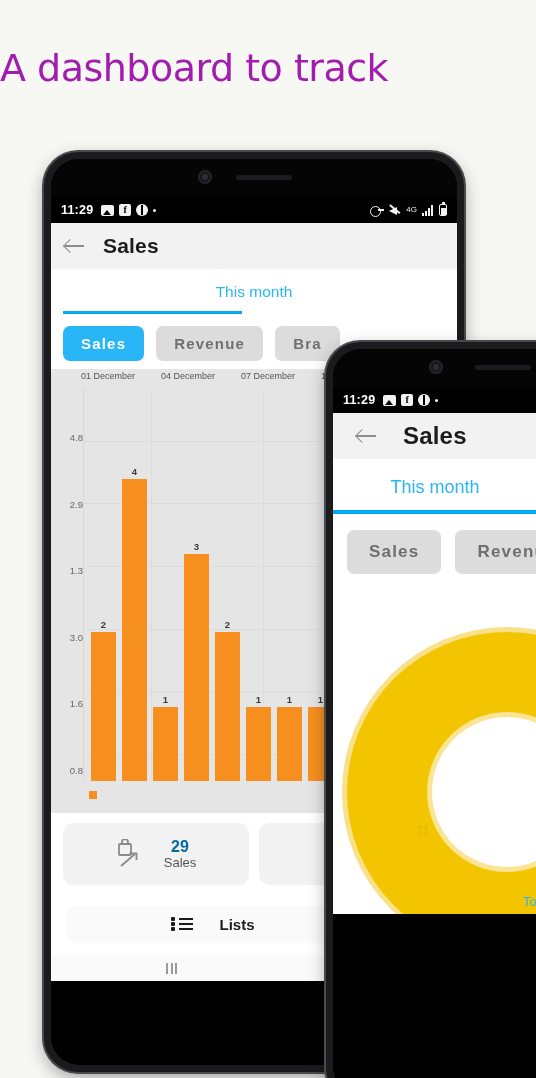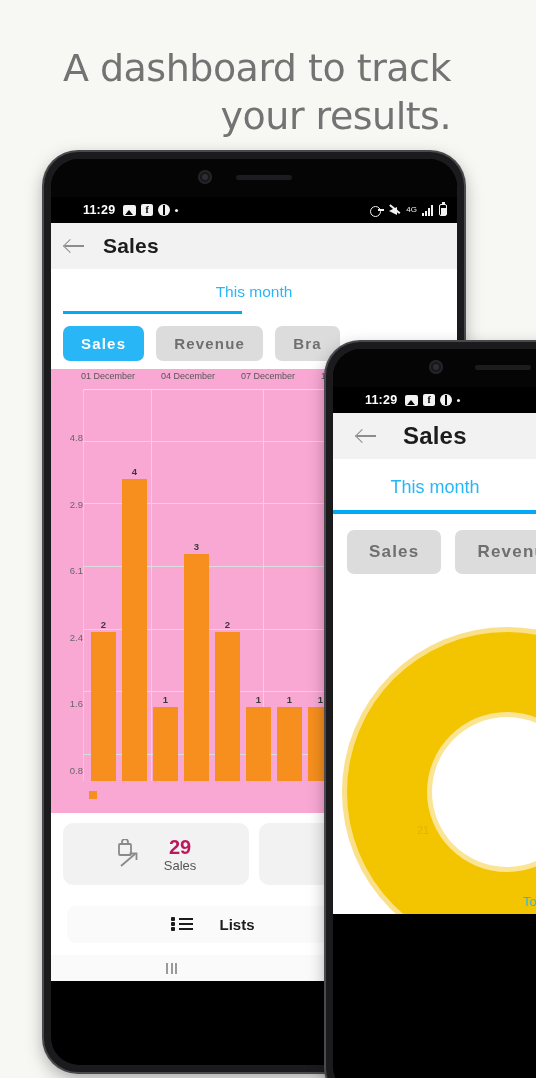--- a/index.html
+++ b/index.html
@@ -7,24 +7,24 @@
   body {
     background:#f7f7f4;
     font-family:"Liberation Sans", sans-serif;
     overflow:hidden;
     position:relative;
   }
 
   
   .headline {
     position:absolute; top:44px; left:0; width:451px;
-    text-align:right;
+    text-align:left;
     font-family:"DejaVu Sans", sans-serif;
     font-size:38px; line-height:48px; font-weight:400;
-    color:#737373; letter-spacing:-0.5px;
+    color:#a21caf; letter-spacing:-0.5px;
   }
   .headline .l2 { display:block; }
 
   
   .phone {
     position:absolute;
     background:#1b1b1d;
     border-radius:34px;
     box-shadow:0 0 0 2px #4a4a4e, 0 6px 18px rgba(0,0,0,.35);
     overflow:hidden;
@@ -47,21 +47,21 @@
   }
   .speaker {
     position:absolute; left:50%; margin-left:-18px; top:16px;
     width:56px; height:5px; border-radius:3px; background:#1c1c20;
   }
 
   
   .statusbar {
     height:26px; background:#000; color:#fff;
     display:flex; align-items:center; padding:0 10px;
-    font-size:12.5px; font-weight:700;margin-left:22px;
+    font-size:12.5px; font-weight:700;
   }
   .sb-left { display:flex; align-items:center; gap:5px; }
   .sb-right { display:flex; align-items:center; gap:5px; margin-left:auto; }
   .sb-ico { display:inline-block; opacity:.95; }
   .sb-time { letter-spacing:.2px; margin-right:3px; }
   .dotico { width:3px; height:3px; border-radius:50%; background:#fff; }
   .fbico {
     width:12px;height:12px;background:#fff;color:#000;border-radius:2px;
     font-size:10px;font-weight:700;line-height:12px;text-align:center;
     font-family:"Liberation Serif", serif;
@@ -145,21 +145,21 @@
 
   .chips { display:flex; gap:12px; padding:12px 12px 8px; background:#fff; }
   .chip {
     border-radius:7px; background:#dcdcdc; color:#6f6f6f;
     font-size:15px; font-weight:700; letter-spacing:1.2px;
     padding:9px 18px; white-space:nowrap;
   }
   .chip.active { background:#29b6f6; color:#fff; }
 
   
-  .chartwrap { background:#f9a8d4; position:relative; }
+  .chartwrap { background:#e5e5e5; position:relative; }
   .datelabels {
     display:flex; padding:2px 8px 2px 30px; font-size:9px; color:#555;
     gap:26px; white-space:nowrap;
   }
   .plot { position:relative; height:430px; margin:0 0 0 0; }
   .ylabels{
     position:absolute; left:4px; top:0; bottom:14px; width:28px;
     font-size:9.5px; color:#666;
   }
   .ylabels span{ position:absolute; right:0; transform:translateY(-50%); }
@@ -180,21 +180,21 @@
     position:absolute; left:38px; bottom:14px; width:8px; height:8px; background:#f78f1e;
   }
 
   
   .cards{ display:flex; gap:10px; padding:10px 12px; background:#fff; }
   .card{
     background:#f2f2f2; border-radius:10px; flex:1;
     display:flex; align-items:center; justify-content:center; gap:14px;
     padding:12px 10px; min-height:62px;
   }
-  .card-val{ font-size:20px; font-weight:700; color:#be185d; text-align:center; line-height:1.1;}
+  .card-val{ font-size:16px; font-weight:700; color:#0369a1; text-align:center; line-height:1.1;}
   .card-lbl{ font-size:13px; color:#555; text-align:center; }
   .bagicon{ width:34px; height:30px; position:relative; }
   .euroicon{ width:30px; height:30px; position:relative; }
 
   
   .bottomnav{
     background:#fff; display:flex; gap:8px; padding:8px 16px 10px;
     align-items:center;
   }
   .nav-item{
@@ -237,21 +237,20 @@
   }
   .donut-total{
     position:absolute; left:190px; top:310px; font-size:13px; color:#29b6f6;
   }
 </style>
 </head>
 <body>
 
 <div class="headline">
   <span class="l1">A dashboard to track</span>
-  <span class="l2">your results.</span>
 </div>
 
 <div class="phone" style="left:44px; top:152px; width:420px; height:920px;">
   <div class="phone-inner">
 
     <div class="phone-top">
       <div class="cam"></div>
       <div class="speaker"></div>
     </div>
 
@@ -298,22 +297,22 @@
         <span>01 December</span>
         <span>04 December</span>
         <span>07 December</span>
         <span>18 De</span>
       </div>
 
       <div class="plot">
         <div class="ylabels">
           <span style="top:13%">4.8</span>
           <span style="top:29%">2.9</span>
-          <span style="top:45%">6.1</span>
-          <span style="top:61%">2.4</span>
+          <span style="top:45%">1.3</span>
+          <span style="top:61%">3.0</span>
           <span style="top:77%">1.6</span>
           <span style="top:93%">0.8</span>
         </div>
 
         <div class="grid">
           <div class="gline-h" style="top:13%"></div>
           <div class="gline-h" style="top:29%"></div>
           <div class="gline-h" style="top:45%"></div>
           <div class="gline-h" style="top:61%"></div>
           <div class="gline-h" style="top:77%"></div>

